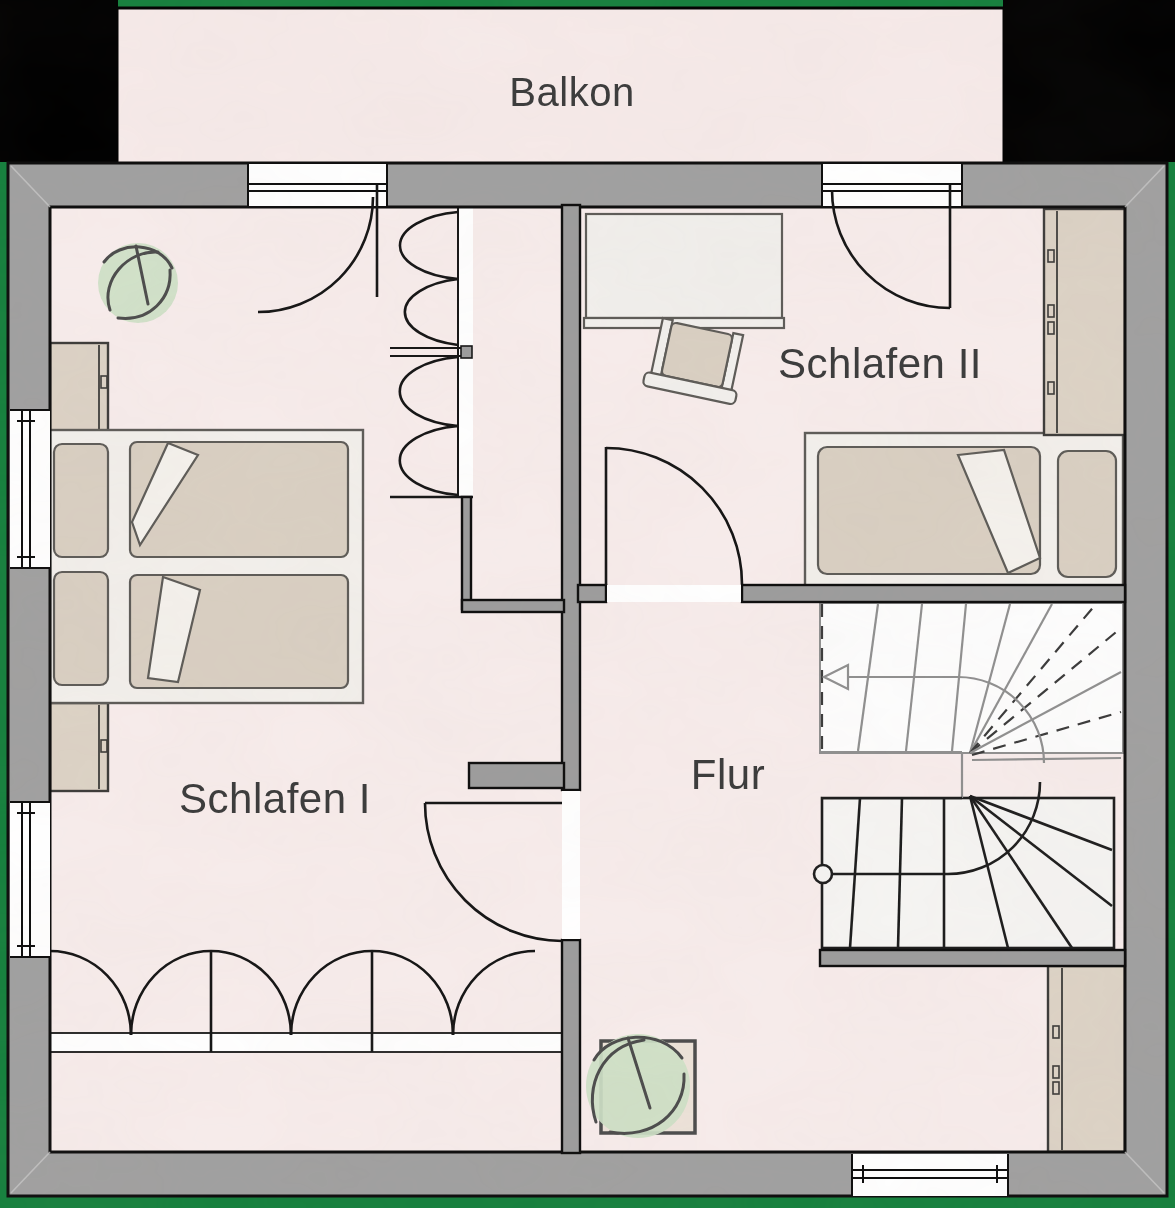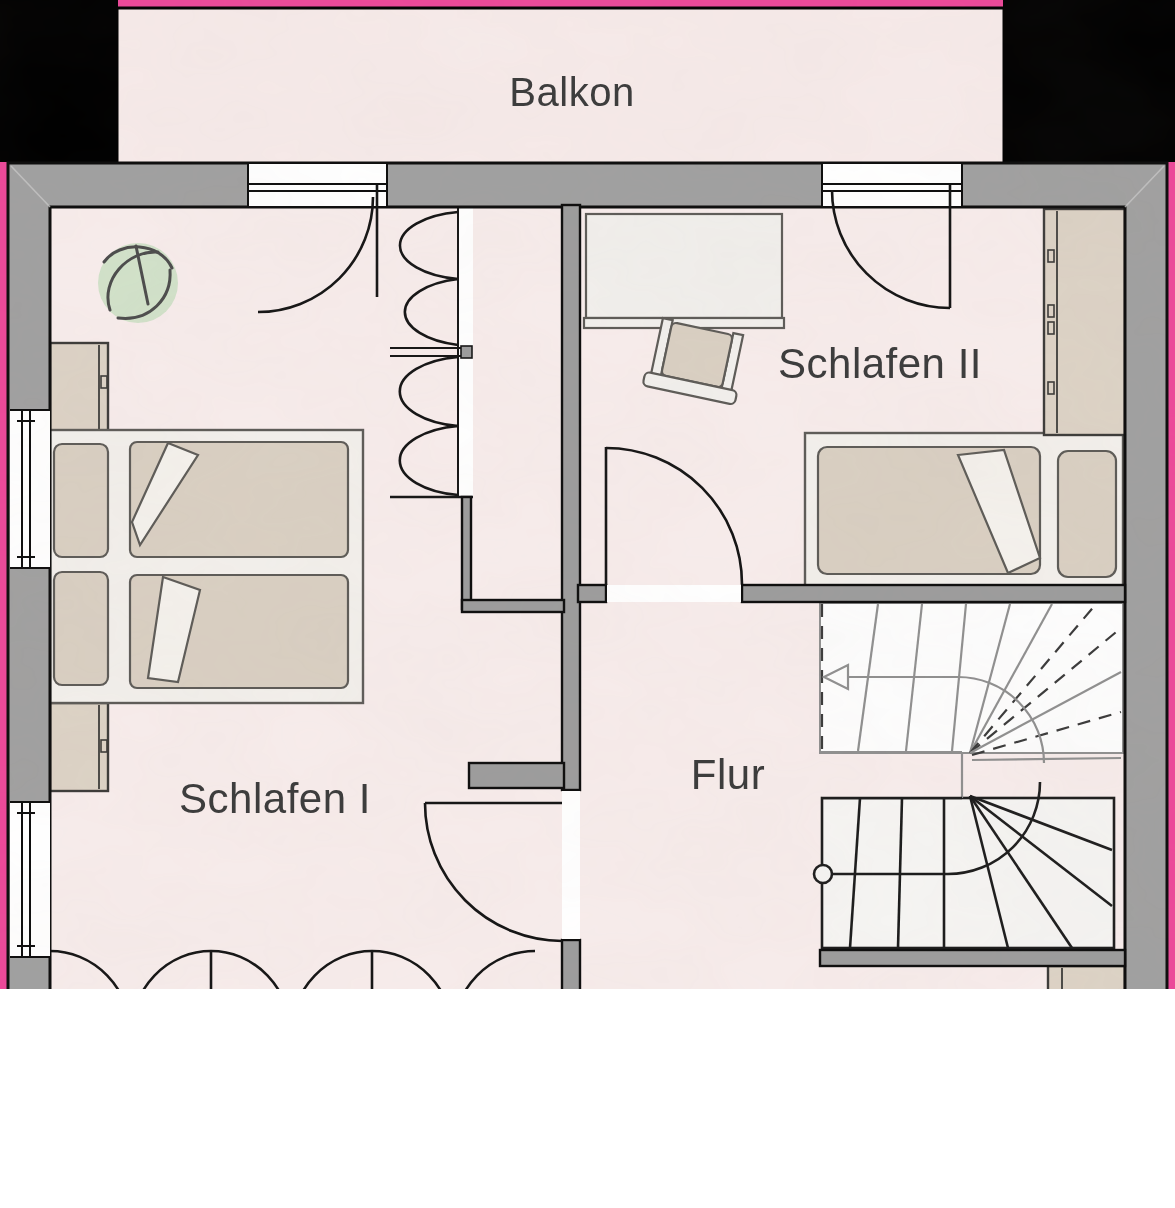--- a/index.html
+++ b/index.html
@@ -1,17 +1,17 @@
 <!DOCTYPE html>
 <html style="--floor: #f7eceb; --balcony_floor: #f6eae9; --wall: #a0a0a0; --wall_inner: #9c9c9c; --wall_outline: #0c0c0c; --furniture_fill: #f2efeb; --furniture_outline: #5d5b57; --bedding: #d9cfc2; --wardrobe: #dcd2c5; --plant: #cde0c5; --stair_upper: #8f8f8f; --stair_lower: #1c1c1c; --text: #3d3d3d;"><head>
 <meta charset="utf-8">
 <title>Floor plan</title>
 <style>
   html,body{margin:0;padding:0;background:#ffffff;}
-  #stage{position:relative;width:1175px;height:989px;background:#ec4899;overflow:hidden;}
+  #stage{position:relative;width:1175px;height:1208px;background:#15803d;overflow:hidden;}
   svg{position:absolute;left:0;top:0;}
   .blackblock{fill:#000000;}
   .balcony{fill:var(--balcony_floor);stroke:#000000;stroke-width:3;}
   .floor{fill:var(--floor);}
   .wall{fill:var(--wall);stroke:var(--wall_outline);stroke-width:3;fill-rule:evenodd;}
   .iwall{fill:var(--wall_inner);stroke:var(--wall_outline);stroke-width:2.4;}
   .miter{stroke:#c6c6c6;stroke-width:1.6;opacity:.8;}
   .opening{fill:#ffffff;}
   .frame{stroke:var(--wall_outline);stroke-width:2;fill:none;}
   .door{stroke:#141414;stroke-width:2.6;fill:none;}

